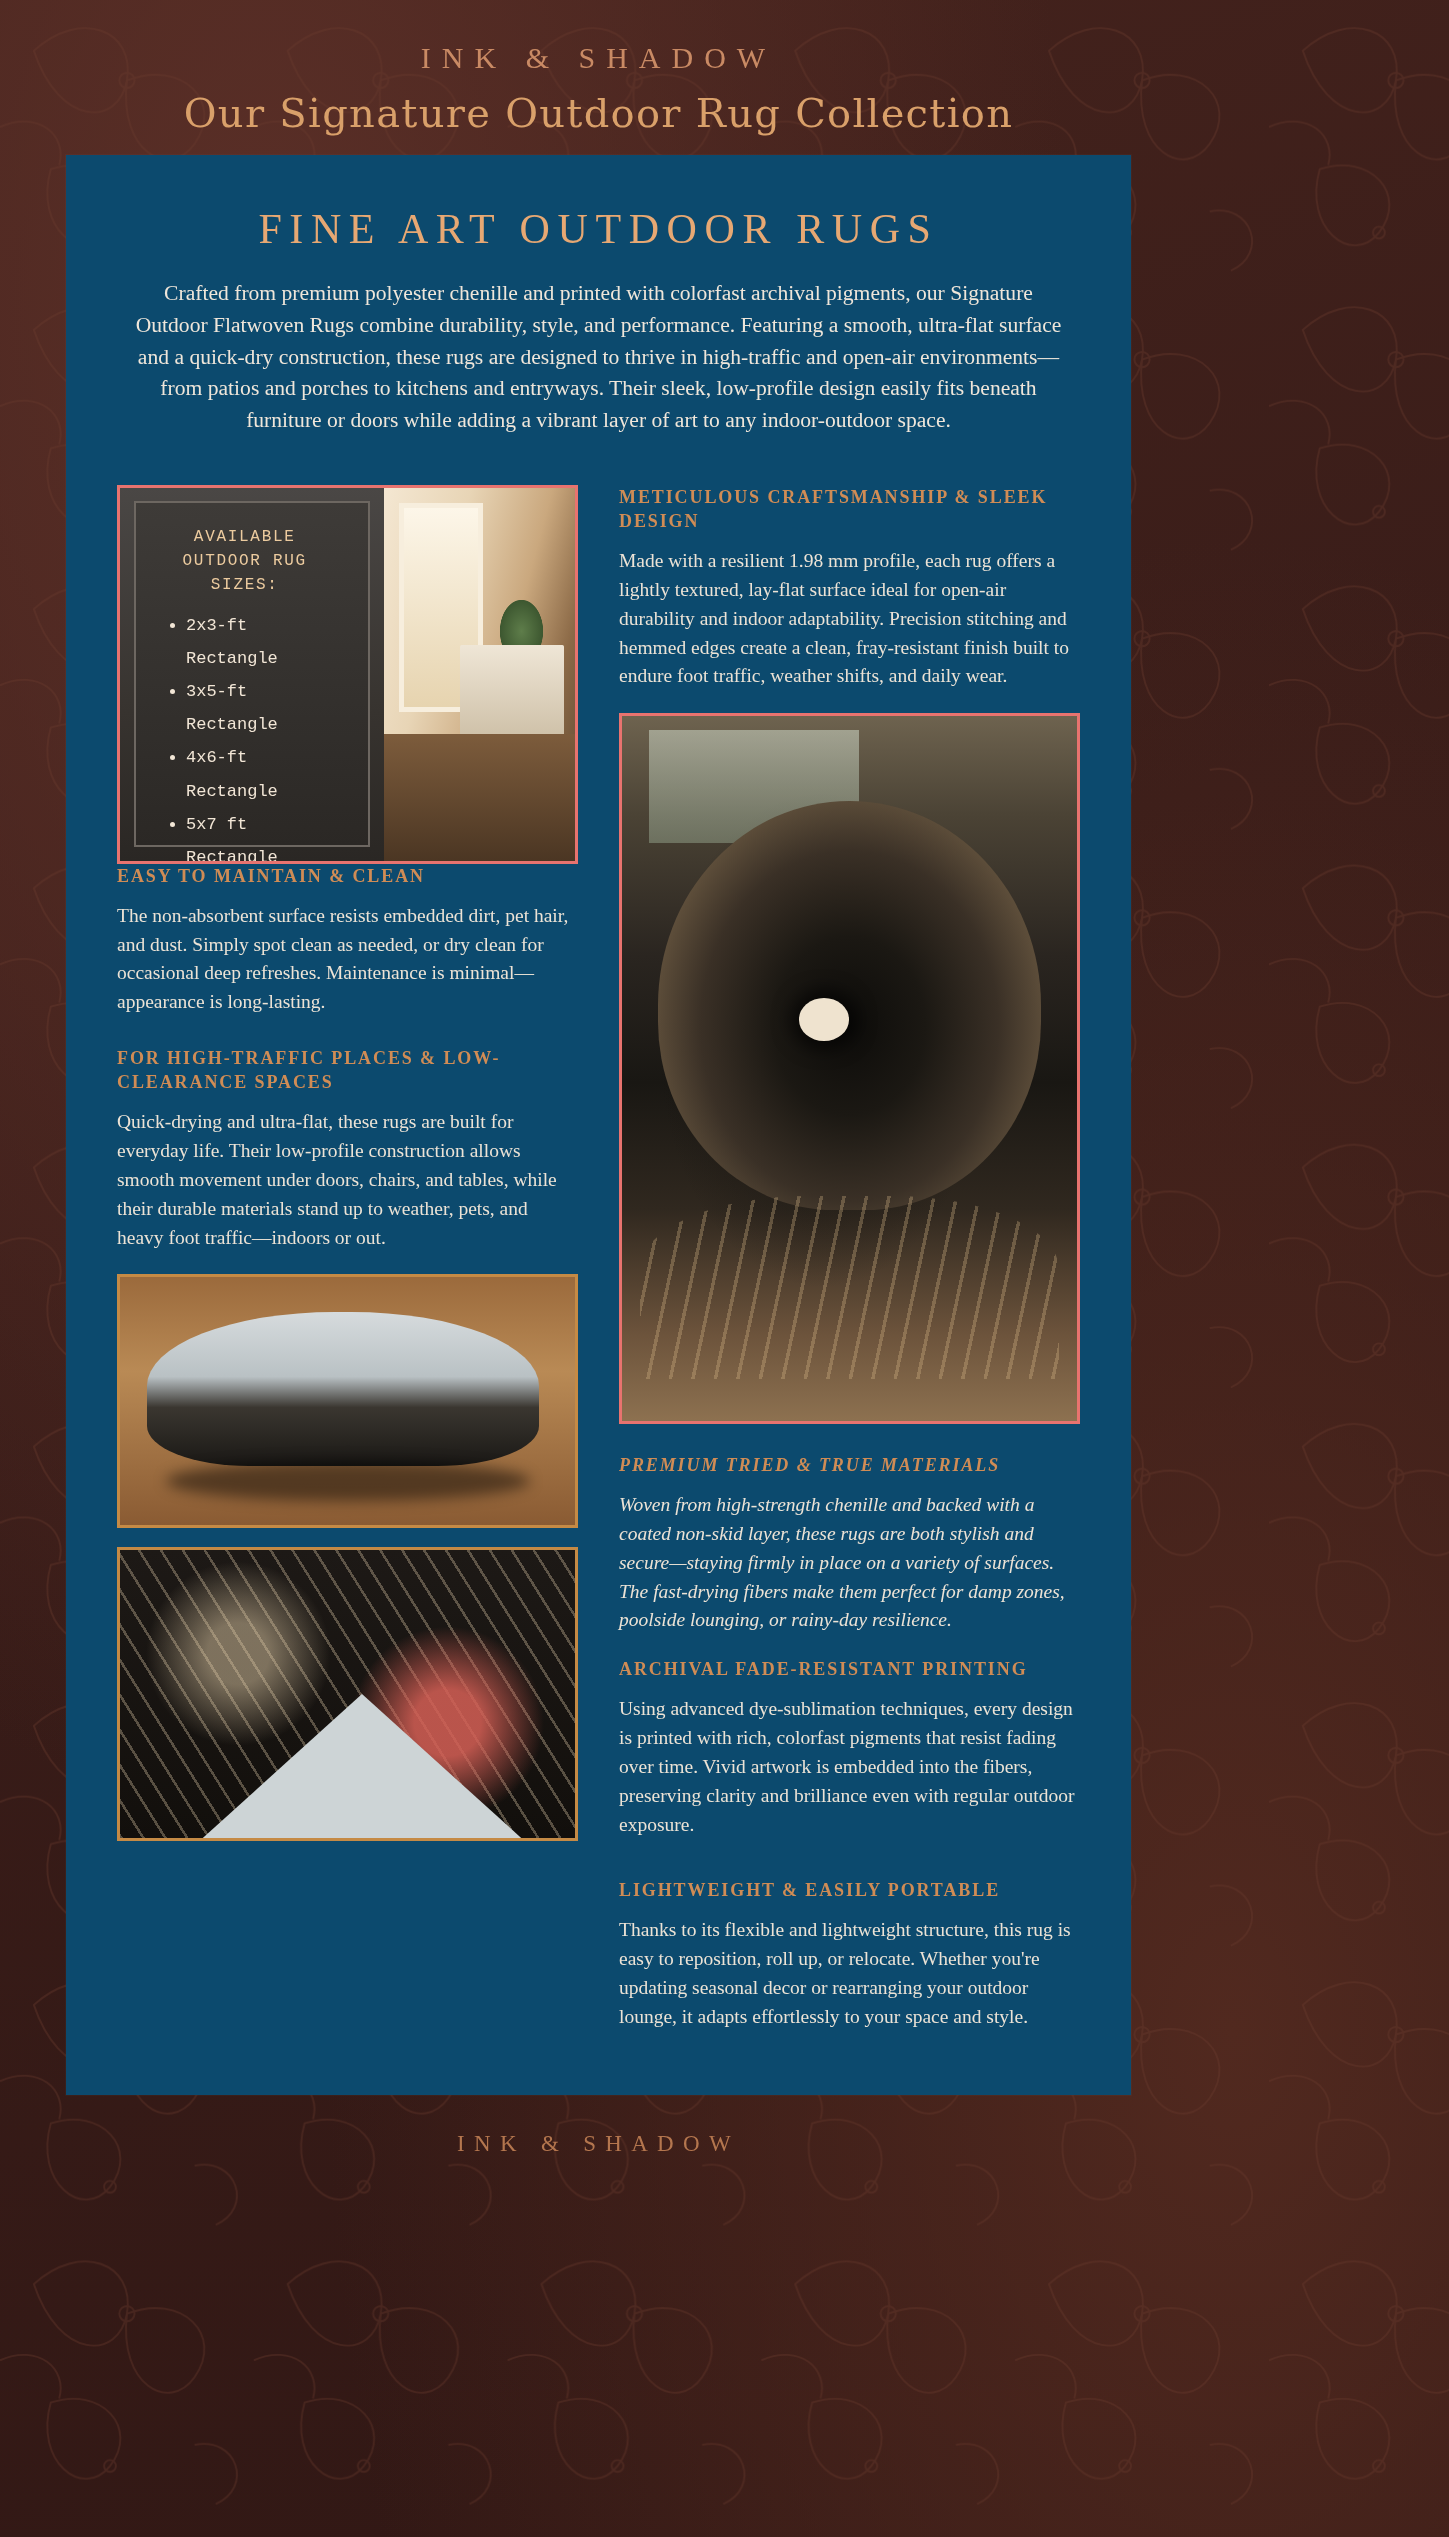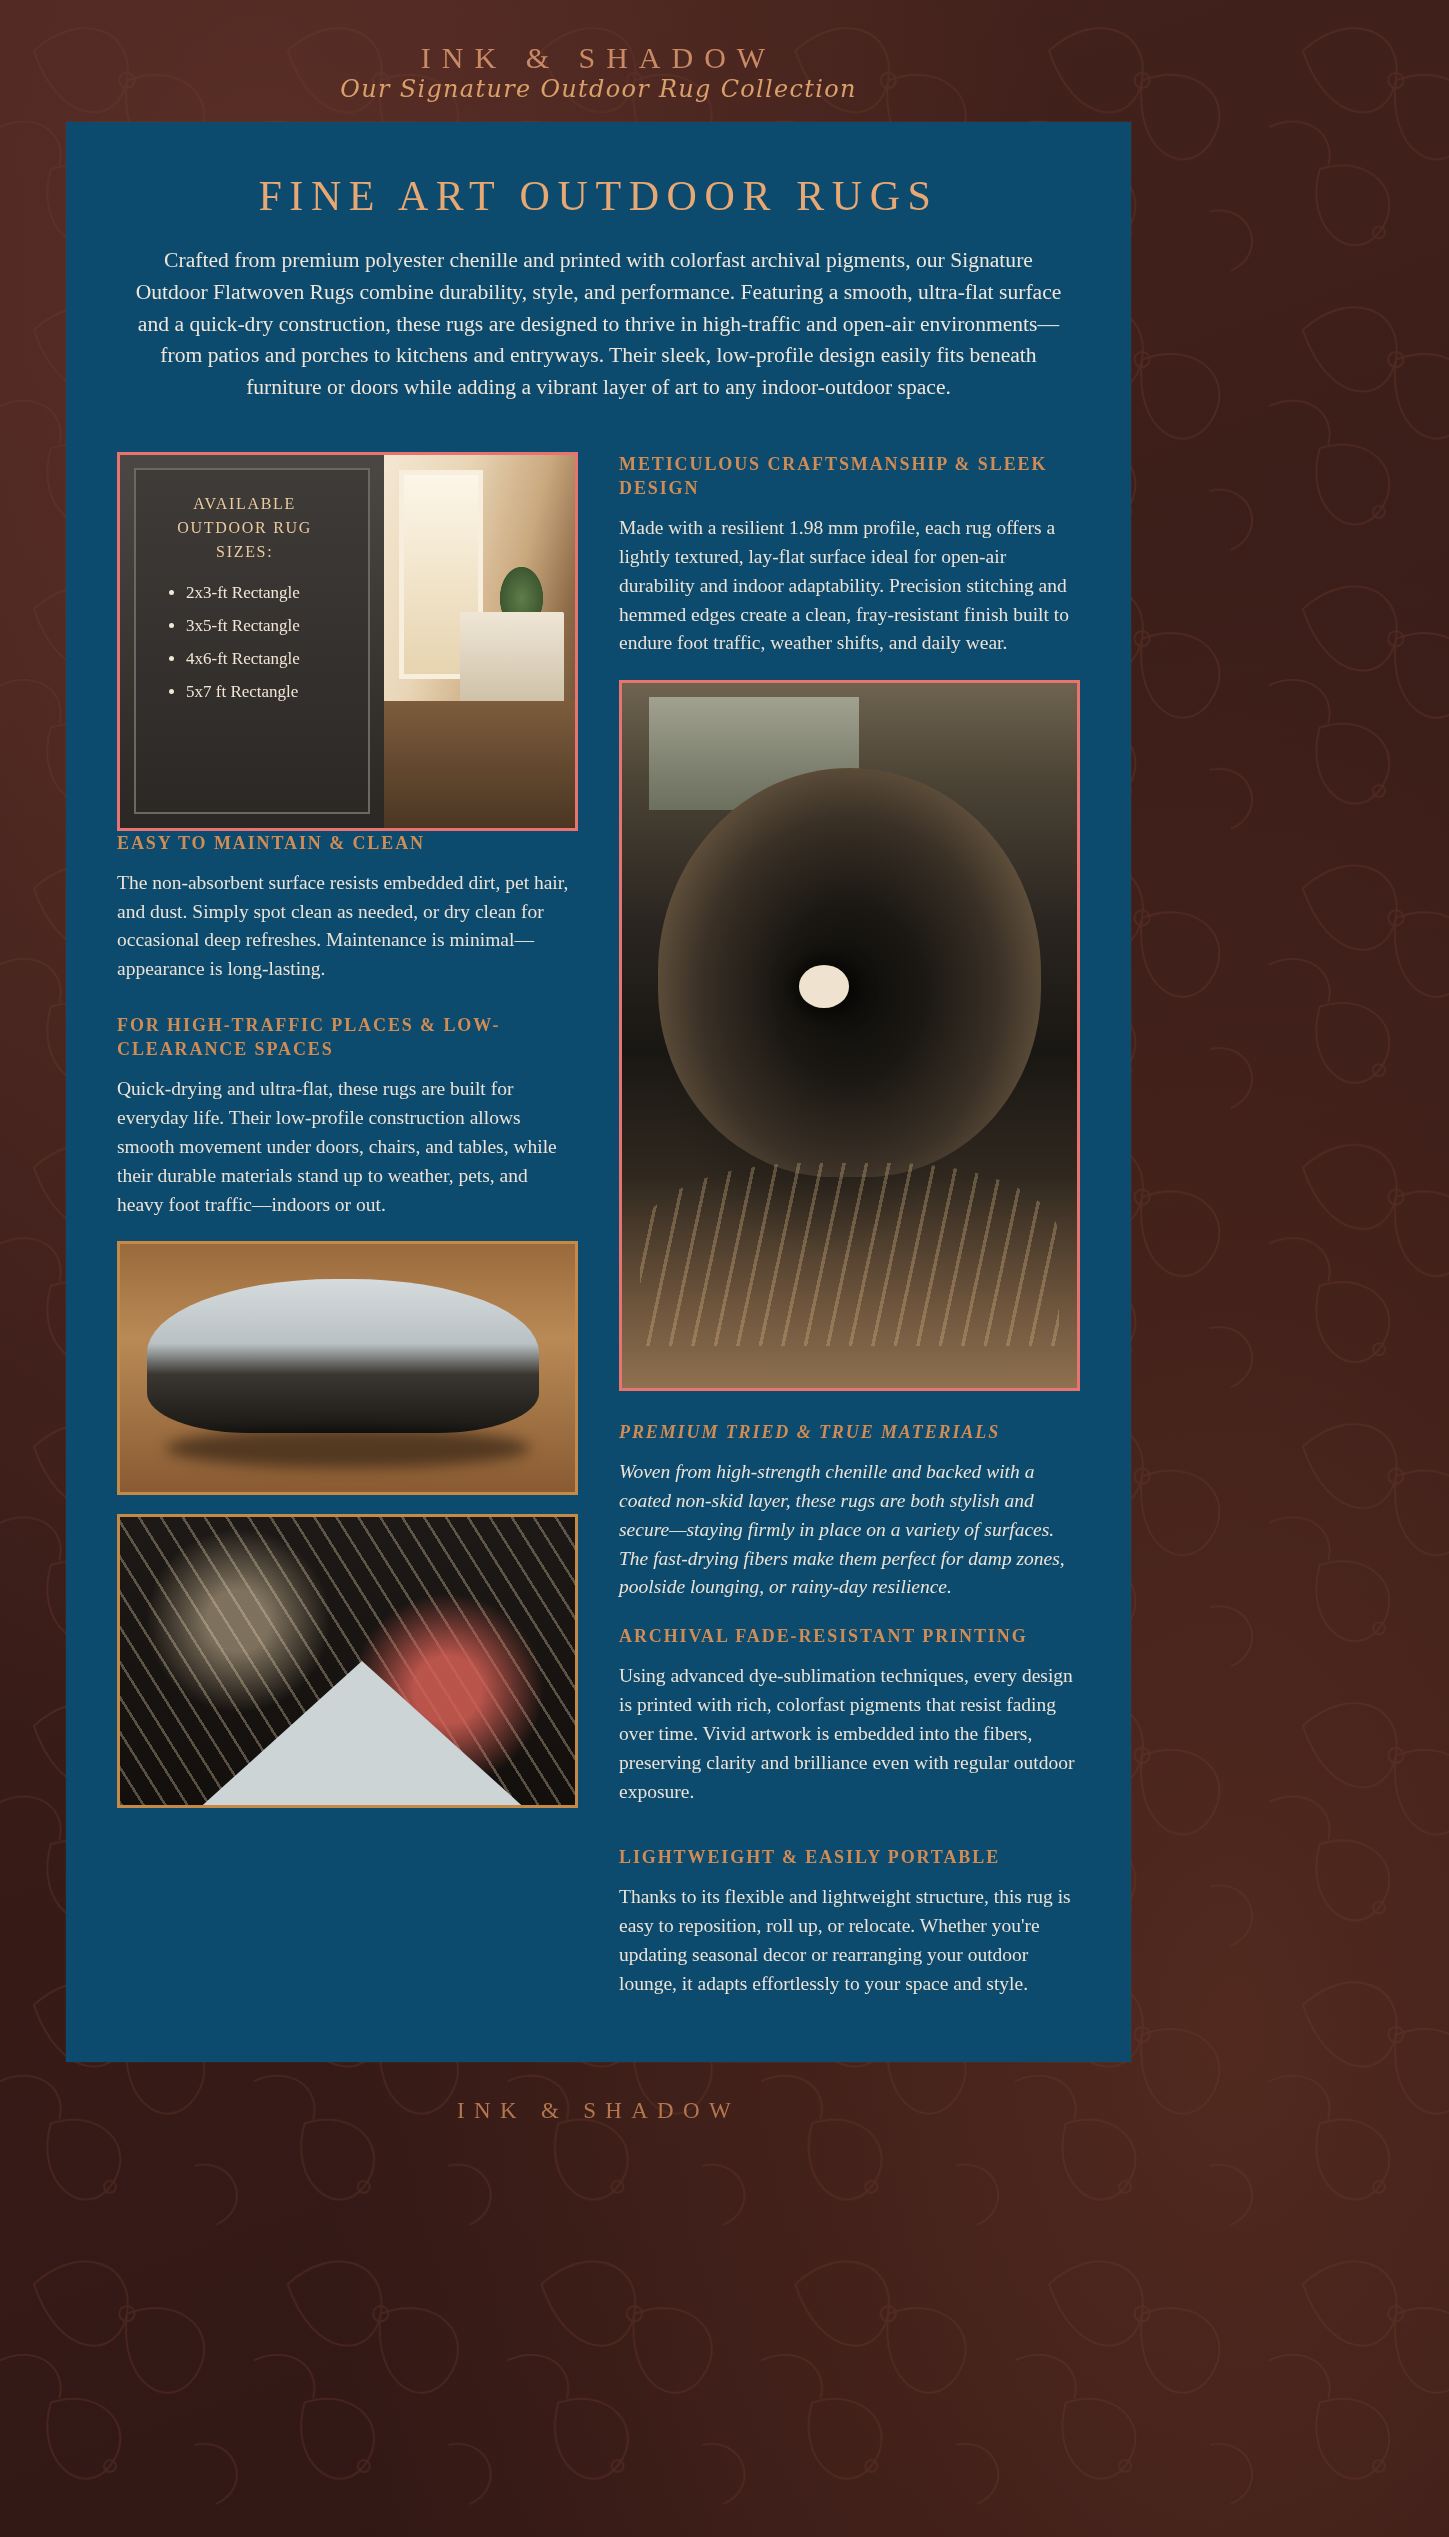--- a/index.html
+++ b/index.html
@@ -41,23 +41,23 @@
   }
   .brand-top {
     font-family:"Liberation Serif", serif;
     font-size:30px;
     letter-spacing:11px;
     color:#c98a64;
     font-weight:400;
     text-transform:uppercase;
   }
   .brand-script {
+    margin-top:15px;
     font-family:"DejaVu Serif", serif;
-    font-style:italic;
-    font-size:24px;
+    font-size:40px;
     color:#d9a06a;
     letter-spacing:1.3px;
   }
 
   
   .panel {
     margin:0 66px;
     background:#0c4a6e;
     padding:32px 51px 41px;
     box-shadow:0 0 0 0.8px rgba(255,255,255,.03);
@@ -133,20 +133,21 @@
     position:absolute;
     left:13.5px; top:13.5px; right:13.5px; bottom:13.5px;
     border:2.5px solid #6d6761;
     background:linear-gradient(180deg,#3e3b38,#2b2825);
   }
   .size-inner {
     position:relative;
     z-index:2;
     padding:22px 28px 0 22px;
     color:#e9c39a;
+    font-family:Liberation Mono, monospace;
   }
   .size-title {
     font-size:16px;
     letter-spacing:1.7px;
     text-align:center;
     line-height:1.5;
     color:#eccb9f;
     text-transform:uppercase;
     margin-bottom:12px;
     padding-right:8.5px;

